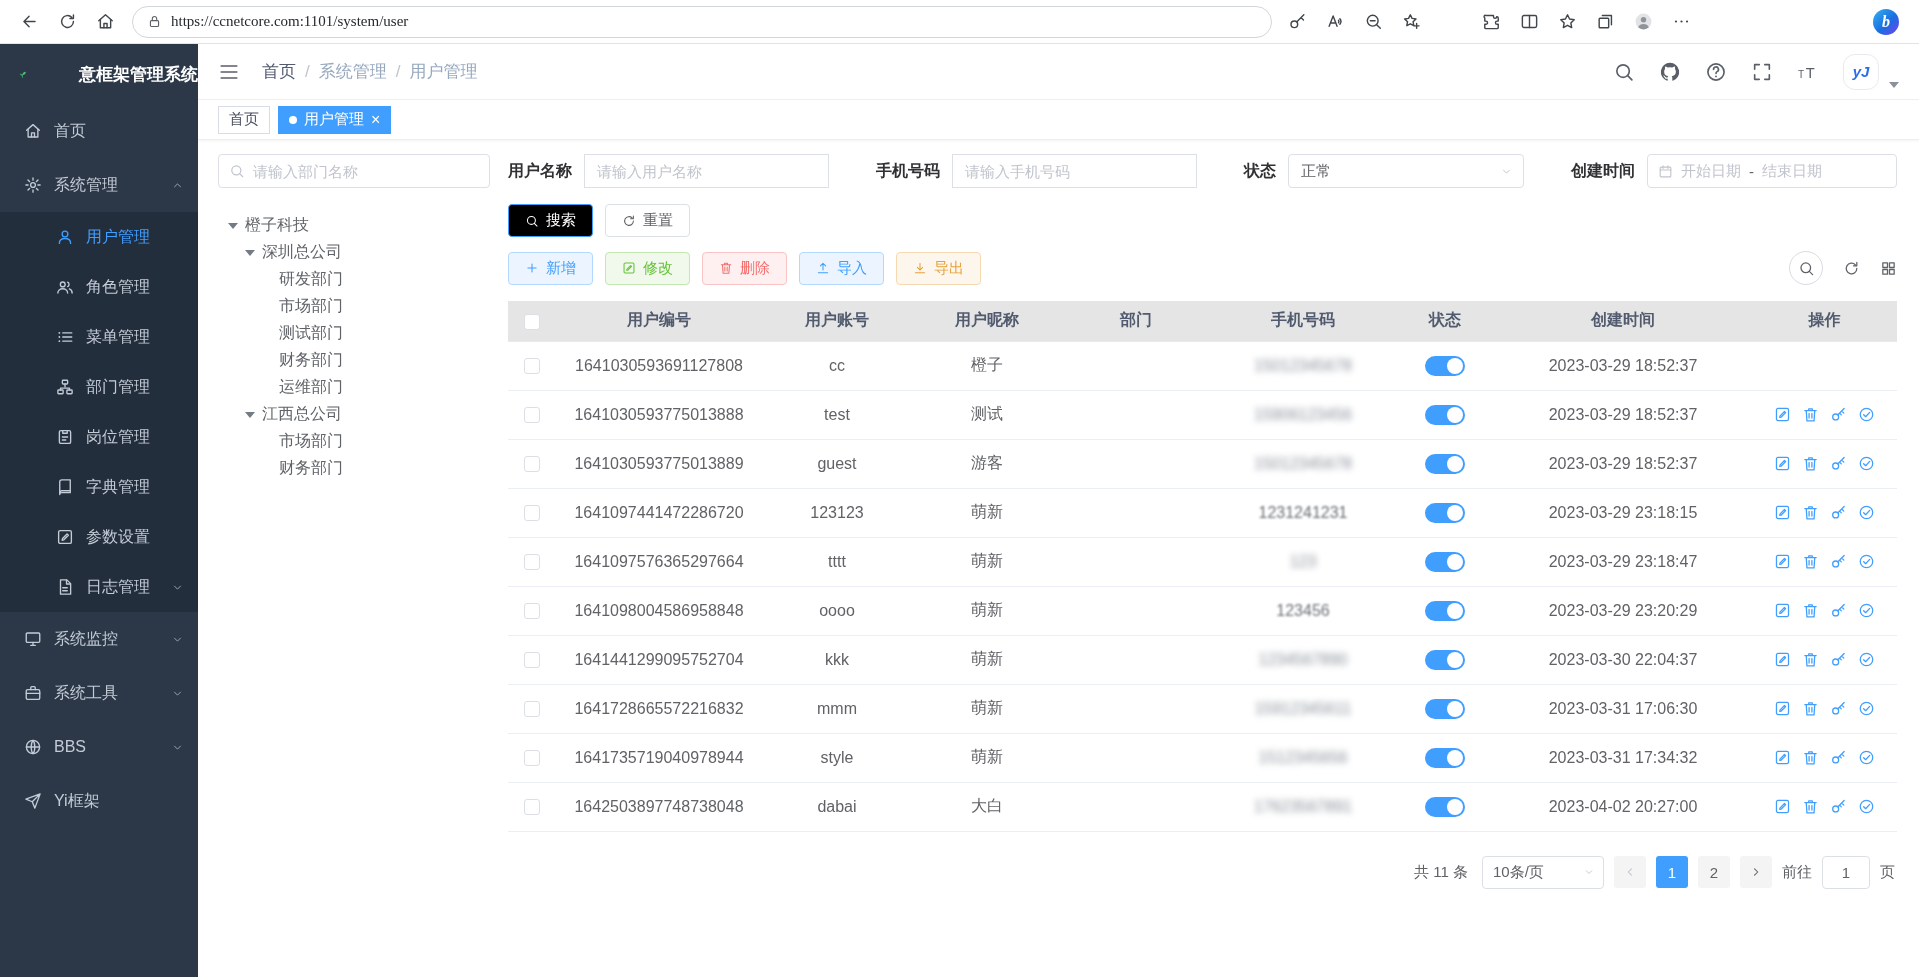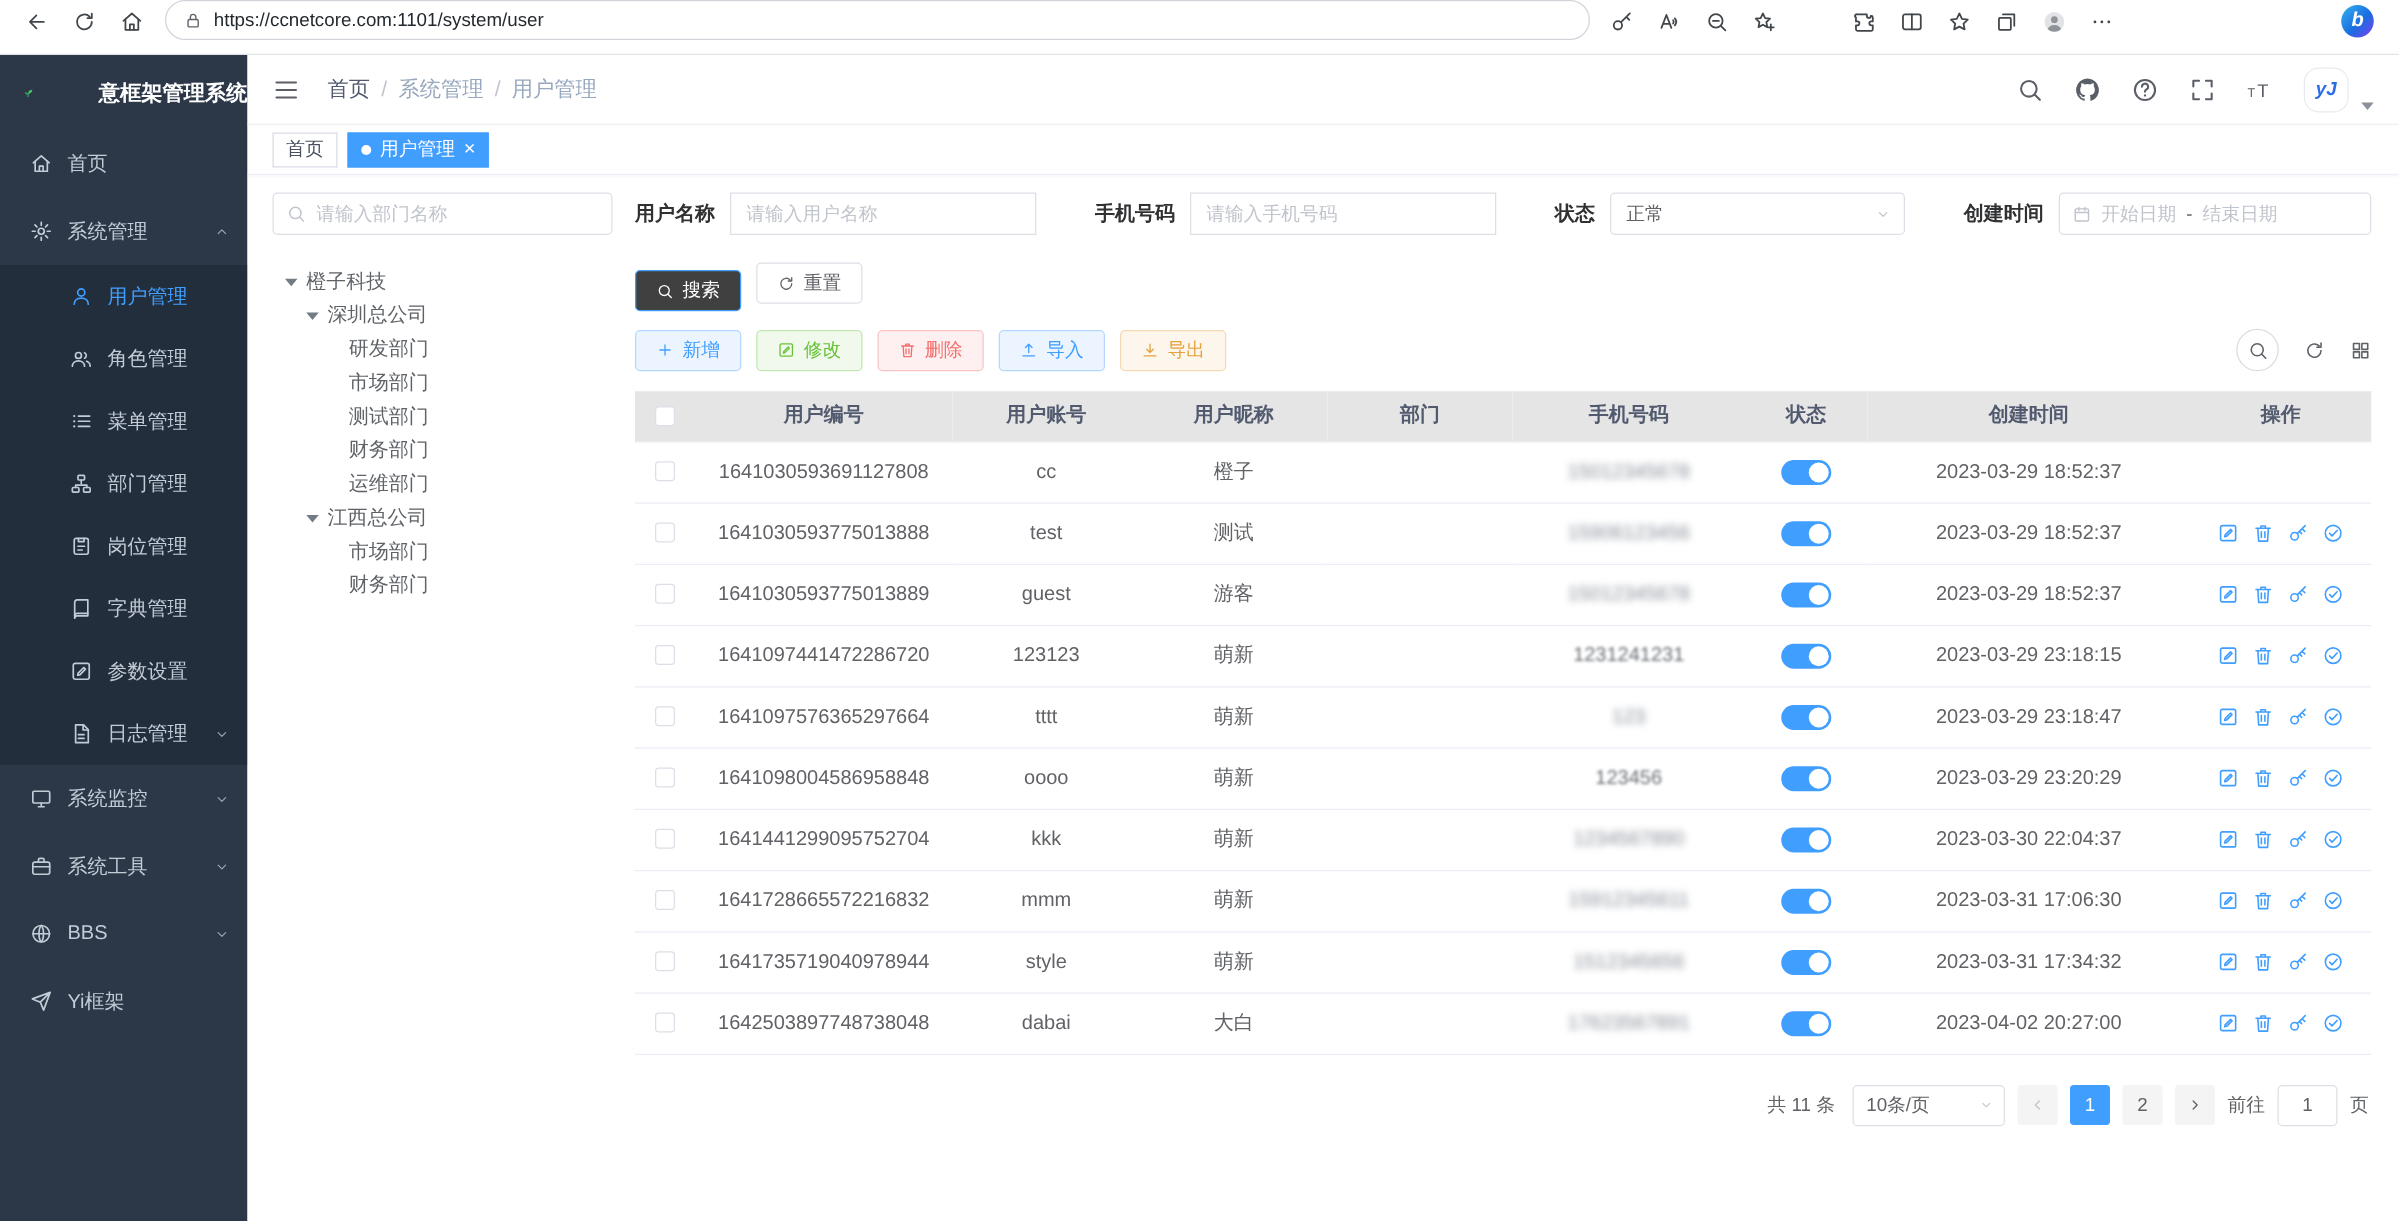--- a/index.html
+++ b/index.html
@@ -4,21 +4,21 @@
 <style>
   * { margin:0; padding:0; box-sizing:border-box; }
   html,body { width:1919px; height:977px; overflow:hidden; background:#fff;
     font-family:"Liberation Sans","DejaVu Sans",sans-serif; color:#606266; }
 
   .icn { display:inline-flex; align-items:center; justify-content:center; }
   .icn svg { width:100%; height:100%; display:block; }
 
   
   .browser-bar { height:44px; background:#fff; border-bottom:1px solid #e1e3e6;
-    display:flex; align-items:flex-start; padding:0 10px; }
+    display:flex; align-items:center; padding:0 10px;font-family:Liberation Serif, serif; }
   .b-btn { width:38px; height:34px; border-radius:6px; display:flex; align-items:center;
     justify-content:center; color:#41464b; cursor:pointer; flex-shrink:0; }
   .b-btn .icn { width:19px; height:19px; }
   .url-bar { width:1140px; height:32px; margin-left:8px; border:1px solid #d2d6db;
     border-radius:16px; display:flex; align-items:center; padding:0 14px; gap:9px; background:#fff; }
   .url-bar .icn { width:15px; height:15px; color:#5f6368; }
   .url-text { font-size:15px; color:#24292e; white-space:nowrap; }
   .b-group { display:flex; align-items:center; margin-left:6px; }
   .b-group.far { margin-left:42px; }
   .copilot { margin-left:auto; margin-right:6px; width:34px; height:34px; display:flex;
@@ -100,21 +100,21 @@
     cursor:pointer; background:#fff; }
   .f-daterange .icn { width:15px; height:15px; color:#c0c4cc; }
   .dr-sep { color:#606266; }
 
   
   .btn-row { margin-top:16px; display:flex; align-items:center; gap:12px; }
   .btn { height:33px; border-radius:4px; display:inline-flex; align-items:center; gap:7px;
     padding:0 16px; font-size:15px; cursor:pointer; border:1px solid #dcdfe6; background:#fff;
     color:#606266; white-space:nowrap; }
   .btn .icn { width:14px; height:14px; }
-  .btn.primary { background:#404040; border-color:#409eff; color:#fff;margin-top:12px; }
+  .btn.primary { background:#000000; border-color:#409eff; color:#fff; }
   .action-row { margin-top:14px; display:flex; align-items:center; gap:12px; }
   .btn.plain-blue   { background:#ecf5ff; border-color:#b3d8ff; color:#409eff; }
   .btn.plain-green  { background:#f0f9eb; border-color:#c2e7b0; color:#67c23a; }
   .btn.plain-red    { background:#fef0f0; border-color:#fbc4c4; color:#f56c6c; }
   .btn.plain-orange { background:#fdf6ec; border-color:#f5dab1; color:#e6a23c; }
   .right-tools { margin-left:auto; display:flex; align-items:center; gap:20px; }
   .tool-circle { width:34px; height:34px; border:1px solid #d9dce1; border-radius:50%;
     display:flex; align-items:center; justify-content:center; color:#5f6368; cursor:pointer; }
   .tool-circle .icn, .tool-plain { width:17px; height:17px; color:#5f6368; cursor:pointer; }
 

